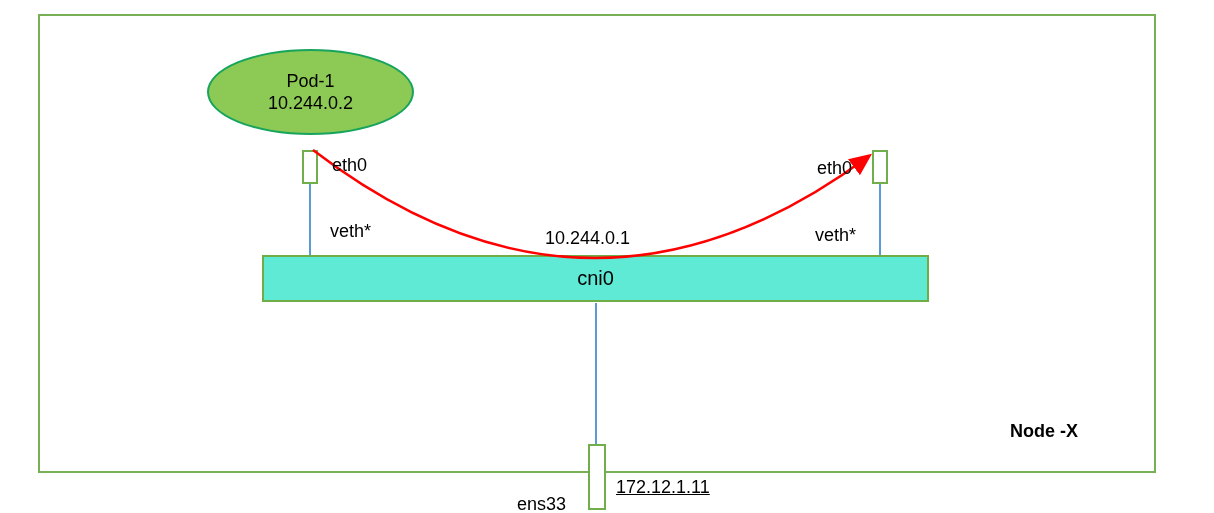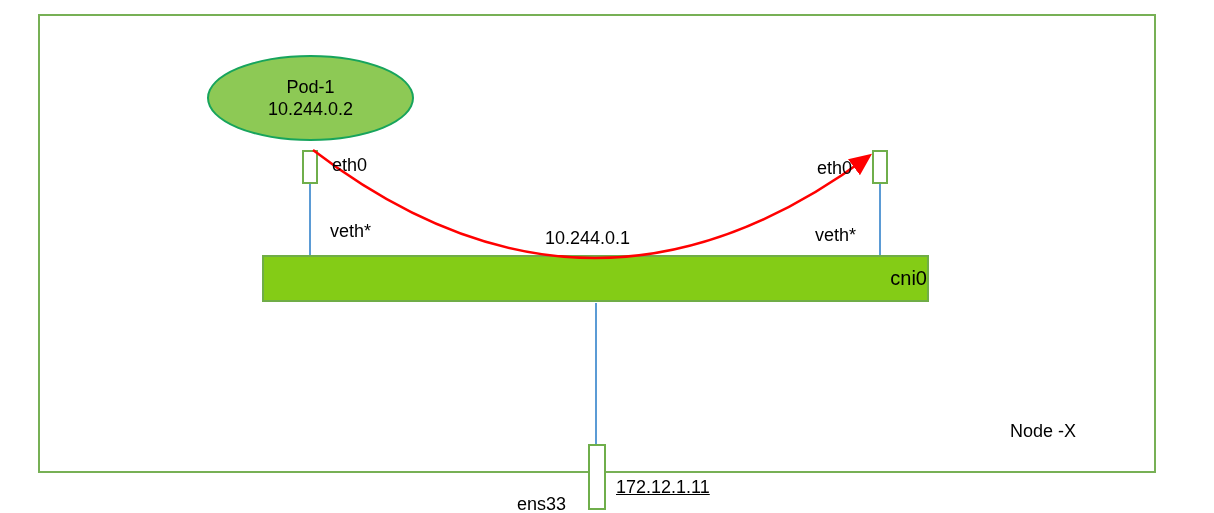--- a/index.html
+++ b/index.html
@@ -29,21 +29,21 @@
     border: 2.5px solid #17A45C;
     display: flex;
     flex-direction: column;
     align-items: center;
     justify-content: center;
     text-align: center;
     font-size: 18px;
     line-height: 1.25;
     z-index: 3;
   }
-  .pod-1 { left: 207px; top: 55px; width: 203px; height: 82px; }
+  .pod-1 { left: 207px; top: 49px; width: 203px; height: 82px; }
   .pod-2 { left: 778px; top: 65px; width: 202px; height: 80px; }
   .iface-rect {
     position: absolute;
     width: 12px; height: 30px;
     background: #ffffff;
     border: 2px solid #6FAE4B;
     z-index: 2;
   }
   .eth0-rect-1 { left: 302px; top: 150px; }
   .eth0-rect-2 { left: 872px; top: 150px; }
@@ -80,21 +80,21 @@
     position: absolute;
     font-size: 18px;
     white-space: nowrap;
     z-index: 5;
   }
   .lbl-eth0-1 { left: 332px; top: 155px; }
   .lbl-veth-1 { left: 330px; top: 221px; }
   .lbl-bridge-ip { left: 545px; top: 212px; margin-top: 16px; }
   .lbl-eth0-2 { left: 817px; top: 158px; }
   .lbl-veth-2 { left: 815px; top: 225px; }
-  .lbl-node { left: 1010px; top: 421px; }
+  .lbl-node { left: 1010px; top: 421px; font-weight: bold; }
   .lbl-ens33 { left: 517px; top: 494px; }
   .lbl-host-ip { left: 616px; top: 477px; text-decoration: underline; }
   .route-svg {
     position: absolute;
     left: 0; top: 0;
     width: 1214px; height: 513px;
     pointer-events: none;
     z-index: 4;
   }
 </style>
@@ -110,21 +110,21 @@
     <div>10.244.0.2</div>
   </div>
 
 
   <div class="iface-rect eth0-rect-1" style="border-color: rgb(111, 174, 75);"></div>
   <div class="iface-rect eth0-rect-2" style="border-color: rgb(111, 174, 75);"></div>
 
   <div class="vline veth-line-1" style="background: rgb(91, 155, 213);"></div>
   <div class="vline veth-line-2" style="background: rgb(91, 155, 213);"></div>
 
-  <div class="bridge-bar" style="background: #84cc16; border-color: rgb(112, 173, 71); justify-content: flex-end;">
+  <div class="bridge-bar" style="background: #5eead4; border-color: rgb(112, 173, 71);">
     <span>cni0</span>
   </div>
 
   <div class="vline uplink-line" style="background: rgb(91, 155, 213);"></div>
 
   <div class="ens33-rect" style="border-color: rgb(111, 174, 75);"></div>
 
   <svg class="route-svg" viewBox="0 0 1214 513">
     <defs>
       <marker id="arrowhead" markerWidth="9" markerHeight="8" refX="7.5" refY="4" orient="auto">

